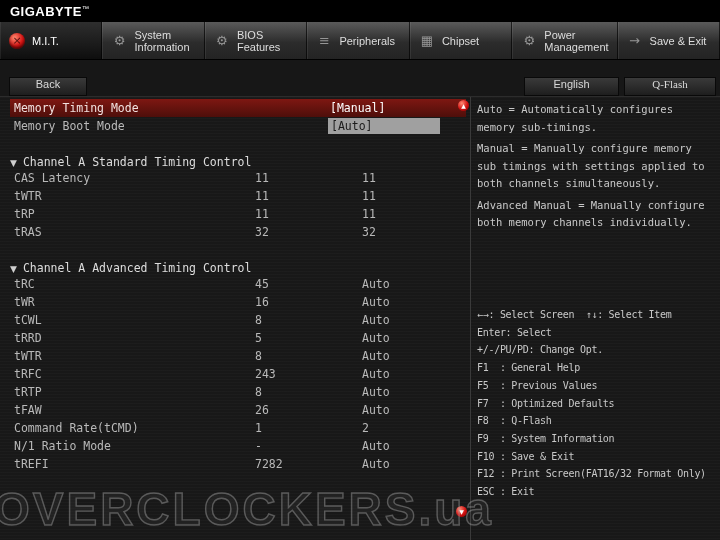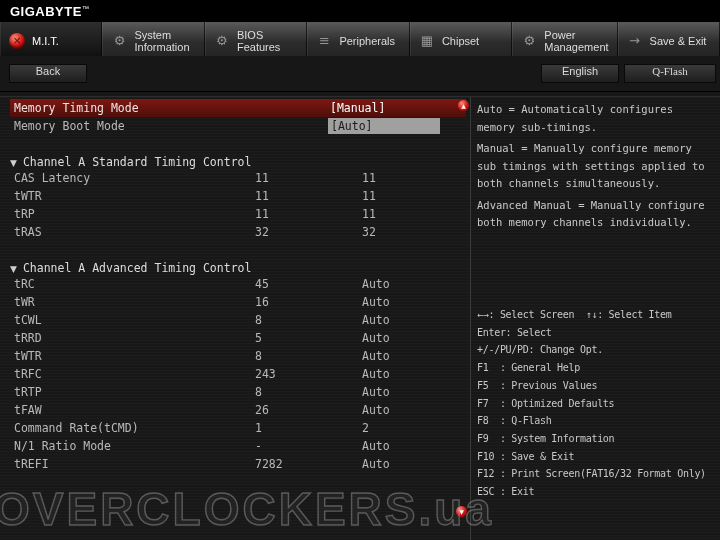--- a/index.html
+++ b/index.html
@@ -22,27 +22,27 @@
          background:linear-gradient(#5a5a5a,#2c2c2c 55%,#232323);
          color:#dedede; font:11px "Liberation Sans", sans-serif; line-height:12px; cursor:pointer; }
   .tab.active { background:linear-gradient(#2e2e2e,#0e0e0e); color:#fff; }
   .tab-icon { width:16px; height:16px; flex:none; display:flex; align-items:center; justify-content:center;
               color:#969696; font:13px "DejaVu Sans", sans-serif; }
   .tab-icon.mit { border-radius:50%;
                   background:radial-gradient(circle at 35% 30%, #ff8a70, #d31212 55%, #6d0404);
                   box-shadow:inset 0 -2px 3px rgba(0,0,0,.55); color:rgba(50,0,0,.8); font-size:11px; }
 
   
-  .toolbar { position:absolute; top:56px; left:0; right:0; height:36px; display:flex; align-items:center;
+  .toolbar { position:absolute; top:69px; left:0; right:0; height:36px; display:flex; align-items:center;
              background:#171717; border-bottom:1px solid #000; padding:0 4px; }
   .btn { height:19px; line-height:17px; text-align:center; background:linear-gradient(#3a3a3a,#1e1e1e);
          border:1px solid #090909; color:#d9d9d9; font:11px "Liberation Sans", sans-serif; cursor:pointer; }
   .back-btn { width:78px; margin-left:5px; }
   .flex-spacer { flex:1; }
-  .lang-btn { width:78px; margin-right:5px; }
+  .lang-btn { width:95px; margin-right:5px; }
   .qflash-btn { width:92px;font-family:Liberation Serif, serif; }
 
   
   .main { position:absolute; top:96px; left:0; right:0; bottom:0; border-top:1px solid #2c2c2c;
           background:repeating-linear-gradient(180deg, rgba(255,255,255,.018) 0 1px, transparent 1px 3px), #181818;padding-left:40px; }
   .main-divider { position:absolute; left:470px; top:0; bottom:0; width:1px; background:#3a3a3a; }
 
   
   .settings { position:absolute; top:2px; left:10px; width:456px;
               font-size:11.5px; color:#b9b9b9; }

